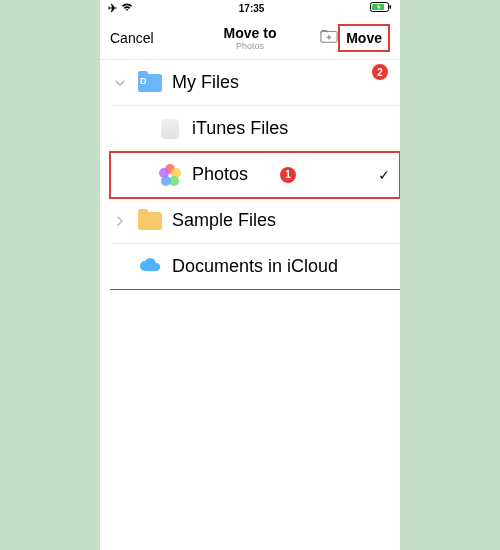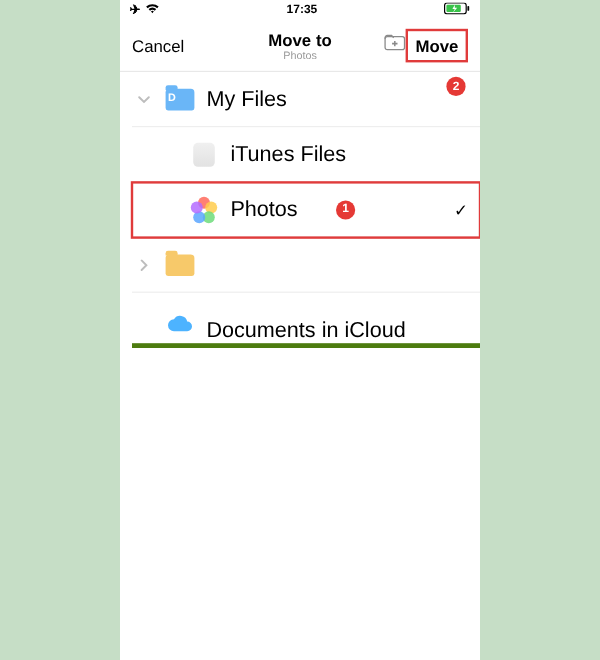--- a/index.html
+++ b/index.html
@@ -71,21 +71,21 @@
 
 .list { padding-left: 10px; }
 .row {
   display: flex;
   align-items: center;
   height: 46px;
   border-bottom: 1px solid #eee;
   padding-right: 10px;
   position: relative;
 }
-.row.last { border-bottom: 4px solid #4d7c0f; align-items: flex-end; }
+.row.last { border-bottom: 1px solid #4d7c0f; }
 .disclosure {
   width: 20px;
   display: flex; align-items: center; justify-content: center;
   color: #bdbdbd;
   font-size: 12px;
 }
 .indent1 { padding-left: 20px; }
 .icon {
   width: 28px; height: 28px;
   display: flex; align-items: center; justify-content: center;
@@ -213,20 +213,21 @@
 
     <div class="row">
       <span class="disclosure">
         <svg width="10" height="10" viewBox="0 0 10 10">
             <path d="M3 1 L7 5 L3 9" fill="none" stroke="#bdbdbd" stroke-width="1.6" stroke-linecap="round"></path>
           </svg>
       </span>
       <span class="icon">
           <span class="folder-yellow"></span>
         </span>
+      <span class="label">Sample Files</span>
     </div>
 
     <div class="row last">
       <span class="disclosure"></span>
       <span class="icon">
         <span class="cloud-icon"><svg viewBox="0 0 22 16">
               <path d="M17 14 H6 a5 5 0 0 1 0-10 a6 6 0 0 1 11 2 a4 4 0 0 1 0 8 Z" fill="#4db3ff"></path>
             </svg></span>
       </span>
       <span class="label">Documents in iCloud</span>

